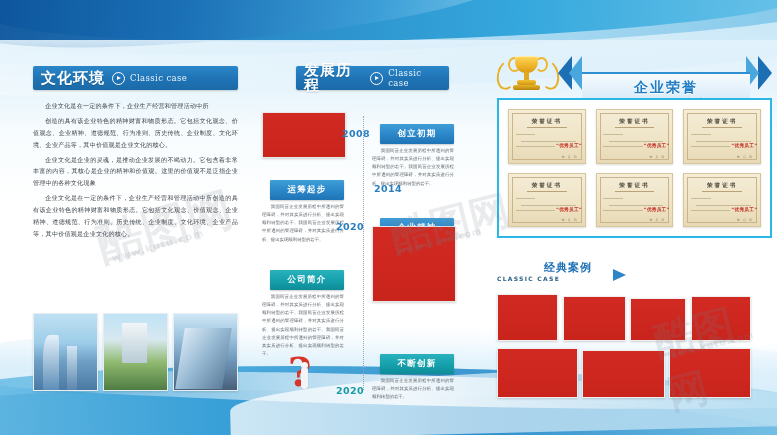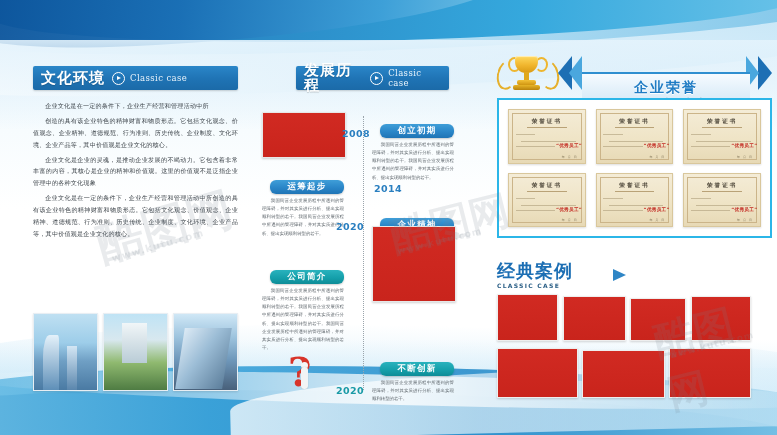--- a/index.html
+++ b/index.html
@@ -83,21 +83,21 @@
   
   #mid{left:280px;top:66px;width:153px;margin-left:16px;}
   .tl{position:absolute;left:262px;top:112px;width:192px;height:282px;}
   .tl-axis{position:absolute;left:101px;top:4px;width:0;height:274px;
     border-left:1px dotted #9aa4ab;}
   .tl-row{position:absolute;width:192px;}
   .tl-left{position:absolute;left:0;width:82px;}
   .tl-right{position:absolute;left:110px;width:82px;}
   .tl-year{position:absolute;font-size:9.5px;font-weight:bold;color:#2a7fc0;letter-spacing:.4px;}
   .tl-year.teal{color:#1a9aa6;margin-top:32px;}
-  .tl-tag{height:14px;border-radius:6px;display:flex;align-items:center;justify-content:center;
+  .tl-tag{height:20px;border-radius:1px;display:flex;align-items:center;justify-content:center;
     color:#fff;font-size:8.5px;font-weight:bold;letter-spacing:1.2px;
     box-shadow:0 1px 2px rgba(0,0,0,.2);margin-left:8px;}
   .tag-blue{background:linear-gradient(180deg,#3f9ed8 0%,#2a86c8 55%,#1f74b5 100%);}
   .tag-teal{background:linear-gradient(180deg,#29b2bd 0%,#15a0ab 55%,#0d8c97 100%);}
   .tl-txt{margin-top:3px;font-size:4.4px;line-height:1.85;color:#5a6268;text-align:justify;
     text-indent:2em;}
   .redbox{background:linear-gradient(180deg,#d12a22 0%,#c9241c 100%);
     border:1px solid #e7e7e7;box-shadow:0 1px 2px rgba(0,0,0,.18);}
   .qmark{position:absolute;left:26px;top:240px;width:34px;height:44px;}
   .qmark .q{position:absolute;left:0;top:0;font-size:40px;line-height:1;color:#d8342a;
@@ -152,22 +152,22 @@
     border:1.4px solid #d9c79c;box-shadow:0 1px 2px rgba(0,0,0,.14);overflow:hidden;}
   .cert-inner{position:absolute;inset:3px;border:.8px solid #cbb489;}
   .cert-ttl{position:absolute;left:0;right:0;top:8px;text-align:center;
     font-size:5.6px;font-weight:bold;color:#4a4336;letter-spacing:2px;}
   .cert-rule{position:absolute;left:24%;right:24%;top:17px;height:1px;background:#b9a277;}
   .cert-l{position:absolute;height:1.1px;background:#a89873;opacity:.55;}
   .cert-red{position:absolute;font-size:4.6px;color:#c32a22;font-weight:bold;letter-spacing:.3px;}
   .cert-sig{position:absolute;right:7px;bottom:4px;font-size:3px;color:#8d8163;letter-spacing:1px;}
 
   .case-head{position:absolute;left:497px;top:262px;width:240px;height:28px;}
-  .case-cn{font-size:18px;font-weight:bold;color:#1d6fb4;letter-spacing:1px;line-height:1;
-    text-shadow:0 1px 0 rgba(255,255,255,.8);}
+  .case-cn{font-size:11px;font-weight:bold;color:#1d6fb4;letter-spacing:1px;line-height:1;
+    text-shadow:0 1px 0 rgba(255,255,255,.8);margin-left:47px;}
   .case-en{font-size:6px;color:#2b5f86;letter-spacing:1.3px;font-weight:bold;margin-top:2px;}
   .case-arrow{position:absolute;left:116px;top:7px;width:0;height:0;
     border-left:13px solid #2f86c6;border-top:6.5px solid transparent;border-bottom:6.5px solid transparent;}
 
   .case-grid{position:absolute;left:497px;top:294px;width:276px;height:110px;}
   .case-cell{position:absolute;background:linear-gradient(180deg,#d12a22 0%,#c9241c 100%);
     border:1px solid #eeeeee;box-shadow:0 1px 2px rgba(0,0,0,.16);}
 
   .wm{position:absolute;color:rgba(120,130,140,.16);font-weight:bold;pointer-events:none;
     font-family:"DejaVu Sans","Liberation Sans",sans-serif;}
@@ -260,21 +260,21 @@
       <div class="tl-left" style="top:0;">
         <div class="tl-tag tag-teal">公司简介</div>
         <div class="tl-txt">我国民营企业发展历程中所遇到的管理障碍，并对其实质进行分析、提出实现顺利转型的若干。我国民营企业发展历程中所遇到的管理障碍，并对其实质进行分析、提出实现顺利转型的若干。我国民营企业发展历程中所遇到的管理障碍，并对其实质进行分析、提出实现顺利转型的若干。</div>
       </div>
       <div class="tl-year" style="left:110px;top:3px;">2018</div>
       <div class="redbox tl-right" style="top:-44px;height:74px;"></div>
     </div>
 
     <div class="tl-row" style="top:238px;">
       <div class="tl-year teal" style="left:74px;top:3px;">2020</div>
-      <div class="tl-right" style="top:12px;">
+      <div class="tl-right" style="top:4px;">
         <div class="tl-tag tag-teal">不断创新</div>
         <div class="tl-txt">我国民营企业发展历程中所遇到的管理障碍，并对其实质进行分析、提出实现顺利转型的若干。</div>
       </div>
     </div>
 
     <div class="qmark">
       <span class="q">?</span>
       <span class="head"></span>
       <span class="fig"></span>
     </div>

